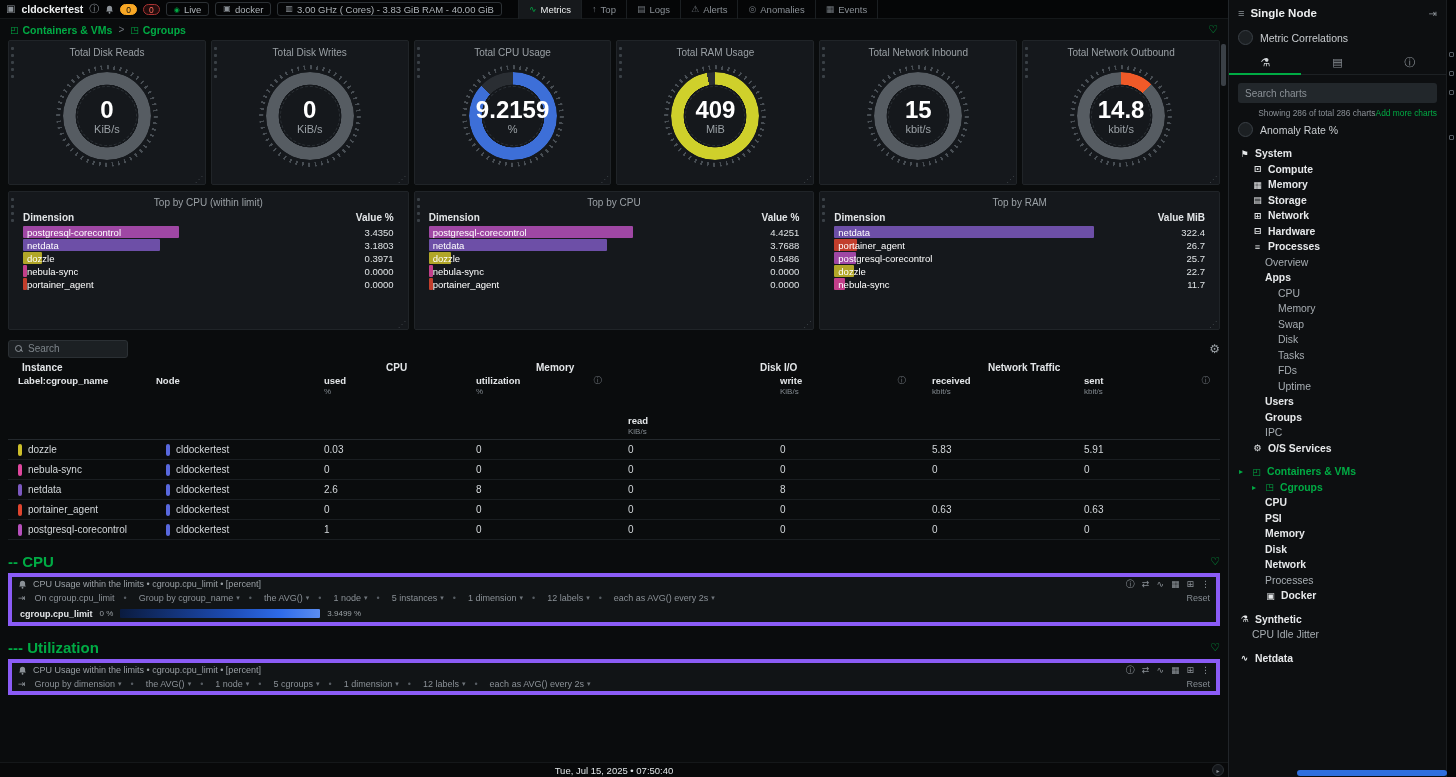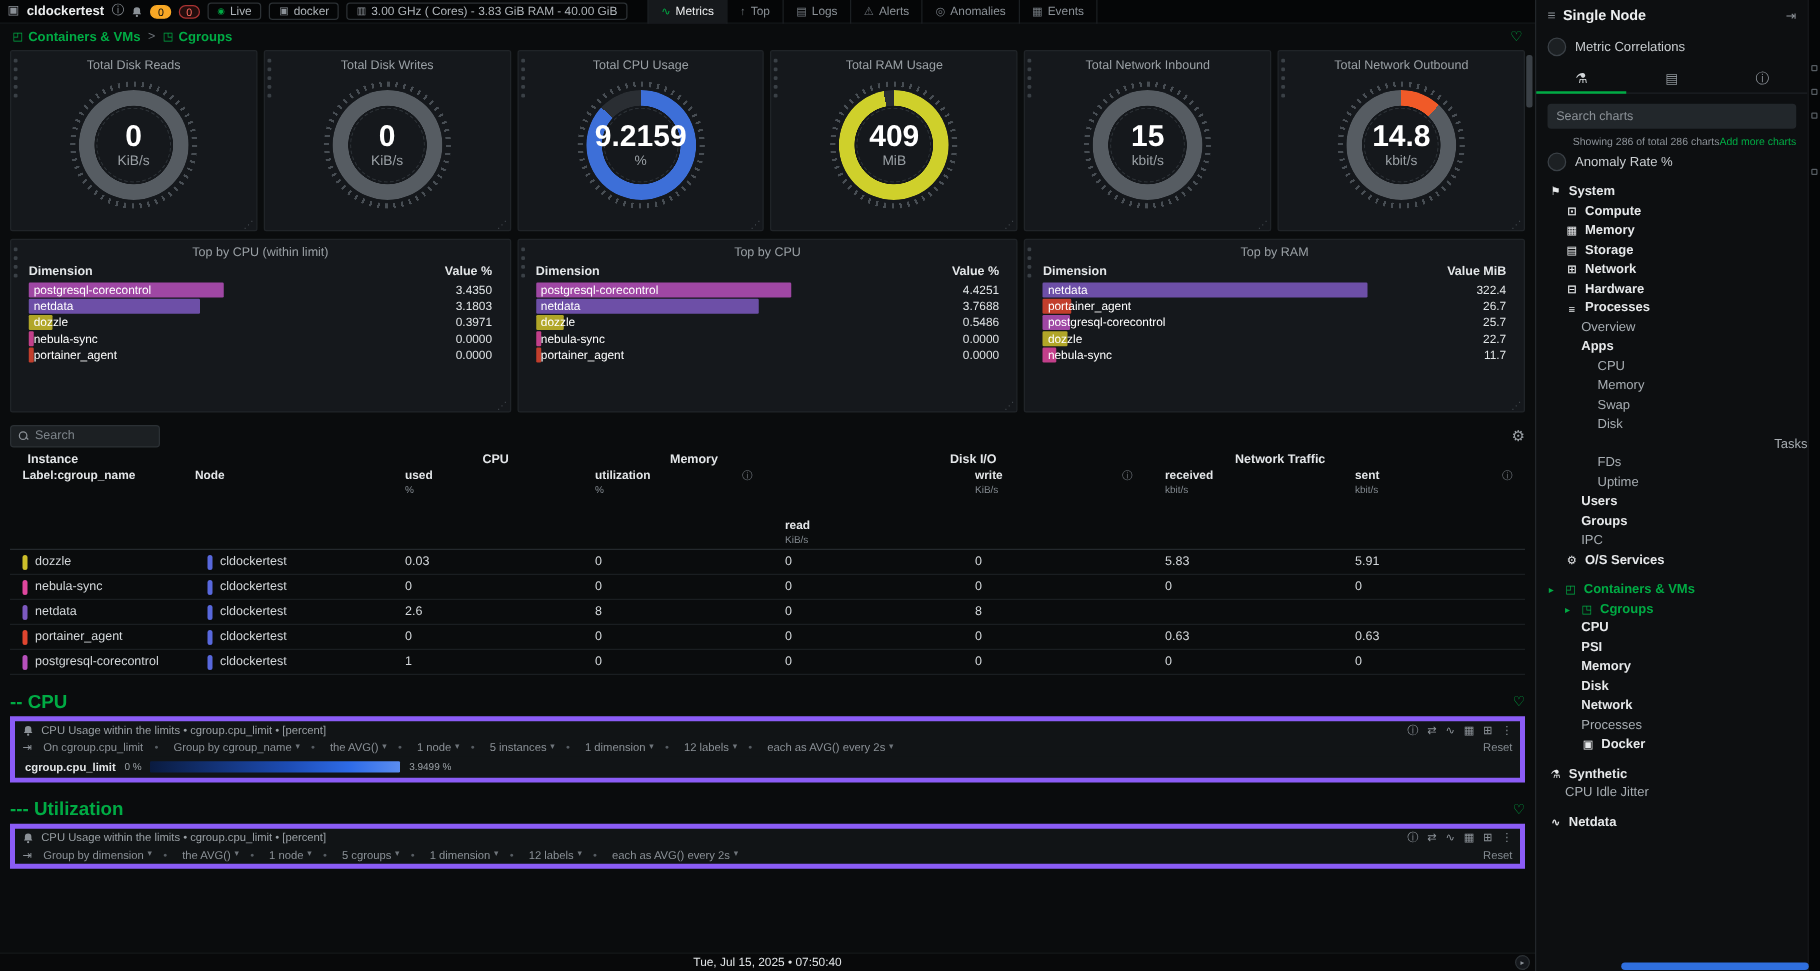--- a/index.html
+++ b/index.html
@@ -87,21 +87,21 @@
   
   .sec-title-row { display:flex; align-items:center; margin-top:14px; height:15px; }
   .sec-title { color:#00ab44; font-size:15px; font-weight:bold; }
   .chart-box { margin-top:4px; background:#111416; border:4px solid #8b5cf6; }
   .ch-head { height:14px; display:flex; align-items:center; gap:6px; padding:0 6px; }
   .ch-title { font-size:9px; color:#9aa0a5; }
   .ch-icons { margin-left:auto; display:flex; gap:7px; color:#8b9197; font-size:9px; }
   .ch-icons span { line-height:1; }
   .bellsvg { width:9px; height:9px; fill:#8b9197; flex:none; }
   .ch-toolbar { height:14px; display:flex; align-items:center; gap:9px; padding:0 6px; font-size:9px; color:#8b9197; }
-  .chipT { display:flex; align-items:flex-start; gap:3px; white-space:nowrap; }
+  .chipT { display:flex; align-items:center; gap:3px; white-space:nowrap; }
   .chipT .car { font-size:7px; color:#6f757b; }
   .chipT + .chipT::before { content:"•"; color:#565c62; margin-right:9px; }
   .reset { margin-left:auto; color:#848b91; font-size:9px; }
   .ch-body { position:relative; height:116px; background:#0d0f11; }
   .lg-label { position:absolute; left:8px; top:11px; font-size:9px; color:#9aa0a5; }
   .lg-cells { position:absolute; left:8px; top:24px; }
   .lg-cellrow { display:flex; gap:2px; margin-bottom:2px; }
   .lg-cell { width:10px; height:10px; border-radius:1px; }
   .latest { position:absolute; right:6px; bottom:3px; font-size:8px; color:#6f757b; }
   .ch-foot { height:17px; display:flex; align-items:center; gap:7px; padding:0 8px; background:#111416; }
@@ -788,21 +788,21 @@
         </div>
         <div class="tr-item" style="padding-left: 49px;">
           <span>Memory</span>
         </div>
         <div class="tr-item" style="padding-left: 49px;">
           <span>Swap</span>
         </div>
         <div class="tr-item" style="padding-left: 49px;">
           <span>Disk</span>
         </div>
-        <div class="tr-item" style="padding-left: 49px; justify-content: flex-end;">
+        <div class="tr-item" style="padding-left: 49px;">
           <span>Tasks</span>
         </div>
         <div class="tr-item" style="padding-left: 49px;">
           <span>FDs</span>
         </div>
         <div class="tr-item" style="padding-left: 49px;">
           <span>Uptime</span>
         </div>
         <div class="tr-item bold" style="padding-left: 36px;">
           <span>Users</span>

